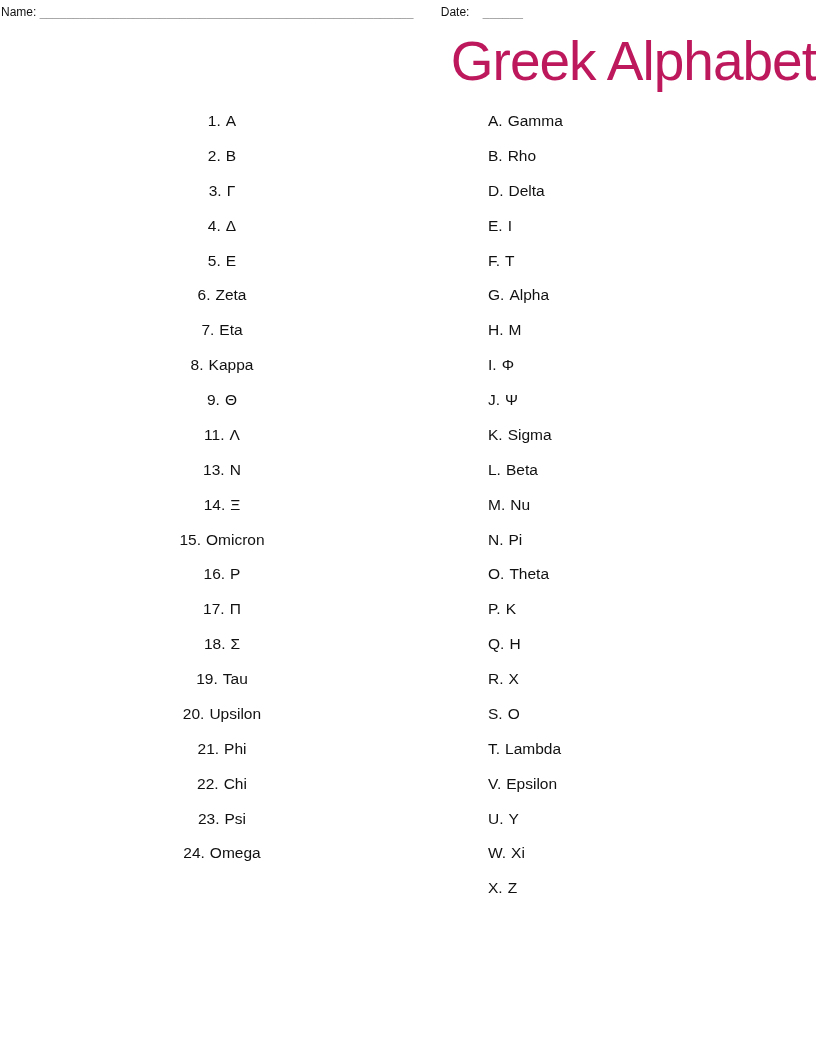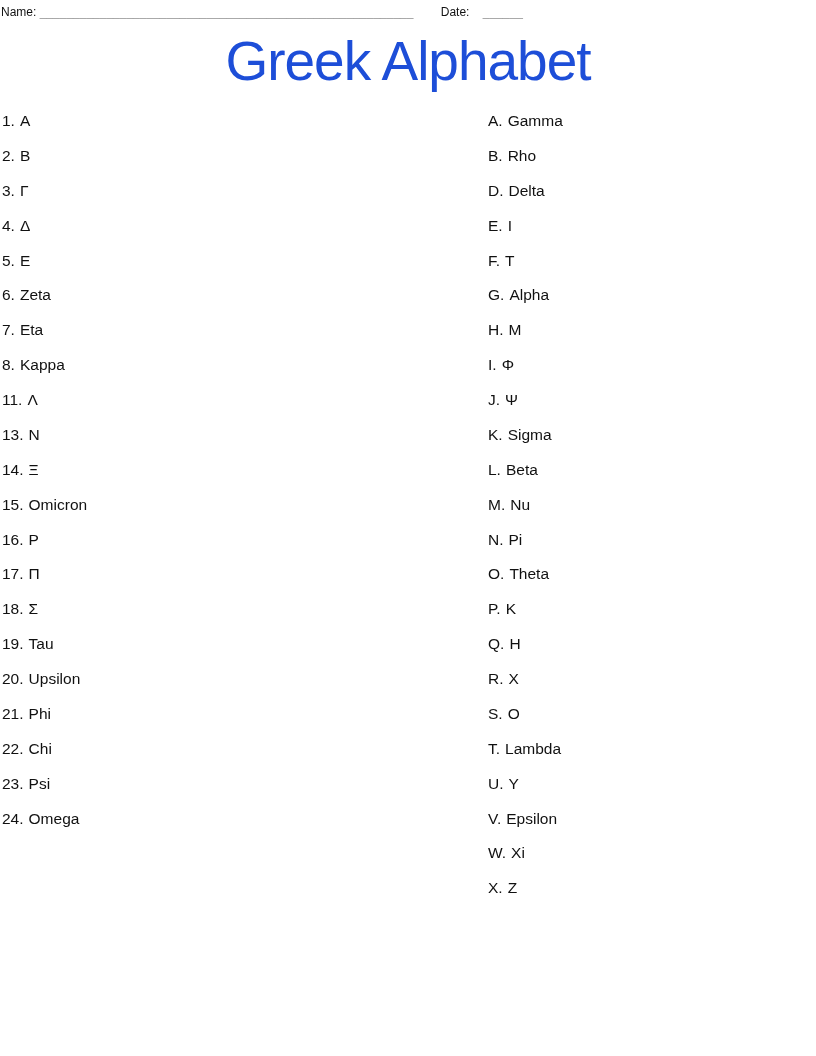--- a/index.html
+++ b/index.html
@@ -20,38 +20,38 @@
   .label { color: #111111; }
   .blank {
     color: #9a9a9a;
     letter-spacing: 0px;
   }
   .date-label { margin-left: 24px; }
   .date-blank { margin-left: 10px; }
   .page-title {
     position: absolute;
     top: 28px; left: 0; right: 0;
-    text-align: center;
+    text-align: right;
     font-size: 55px;
     font-weight: 500;
     line-height: 1.2;
     letter-spacing: -1px;
-    color: #1d4ed8;
+    color: #be185d;
   }
   .list-area {
     position: absolute;
     top: 104px;
     left: 0;
     width: 816px;
   }
   .col {
     position: absolute;
     top: 0;
   }
-  .col-questions { left: 2px; width: 440px; }
+  .col-questions { left: 2px; width: 440px; text-align: center; }
   .col-answers  { left: 488px; width: 320px; }
   .row {
     height: 34.88px;
     line-height: 34.88px;
     font-size: 15.5px;
     white-space: nowrap;
   }
   .row .num { margin-right: 5px; }
 </style>
 </head>
@@ -69,20 +69,21 @@
 <div class="list-area">
   <div class="col col-questions">
       <div class="row"><span class="num">1.</span><span class="txt">Α</span></div>
       <div class="row"><span class="num">2.</span><span class="txt">Β</span></div>
       <div class="row"><span class="num">3.</span><span class="txt">Γ</span></div>
       <div class="row"><span class="num">4.</span><span class="txt">Δ</span></div>
       <div class="row"><span class="num">5.</span><span class="txt">Ε</span></div>
       <div class="row"><span class="num">6.</span><span class="txt">Zeta</span></div>
       <div class="row"><span class="num">7.</span><span class="txt">Eta</span></div>
       <div class="row"><span class="num">8.</span><span class="txt">Kappa</span></div>
+      <div class="row"><span class="num">9.</span><span class="txt">Θ</span></div>
       <div class="row"><span class="num">11.</span><span class="txt">Λ</span></div>
       <div class="row"><span class="num">13.</span><span class="txt">Ν</span></div>
       <div class="row"><span class="num">14.</span><span class="txt">Ξ</span></div>
       <div class="row"><span class="num">15.</span><span class="txt">Omicron</span></div>
       <div class="row"><span class="num">16.</span><span class="txt">Ρ</span></div>
       <div class="row"><span class="num">17.</span><span class="txt">Π</span></div>
       <div class="row"><span class="num">18.</span><span class="txt">Σ</span></div>
       <div class="row"><span class="num">19.</span><span class="txt">Tau</span></div>
       <div class="row"><span class="num">20.</span><span class="txt">Upsilon</span></div>
       <div class="row"><span class="num">21.</span><span class="txt">Phi</span></div>
@@ -103,18 +104,18 @@
       <div class="row"><span class="num">K.</span><span class="txt">Sigma</span></div>
       <div class="row"><span class="num">L.</span><span class="txt">Beta</span></div>
       <div class="row"><span class="num">M.</span><span class="txt">Nu</span></div>
       <div class="row"><span class="num">N.</span><span class="txt">Pi</span></div>
       <div class="row"><span class="num">O.</span><span class="txt">Theta</span></div>
       <div class="row"><span class="num">P.</span><span class="txt">Κ</span></div>
       <div class="row"><span class="num">Q.</span><span class="txt">Η</span></div>
       <div class="row"><span class="num">R.</span><span class="txt">Χ</span></div>
       <div class="row"><span class="num">S.</span><span class="txt">Ο</span></div>
       <div class="row"><span class="num">T.</span><span class="txt">Lambda</span></div>
+      <div class="row"><span class="num">V.</span><span class="txt">Epsilon</span></div>
       <div class="row"><span class="num">U.</span><span class="txt">Υ</span></div>
-      <div class="row"><span class="num">V.</span><span class="txt">Epsilon</span></div>
       <div class="row"><span class="num">W.</span><span class="txt">Xi</span></div>
       <div class="row"><span class="num">X.</span><span class="txt">Ζ</span></div>
     </div>
 </div>
 
 </body></html>

